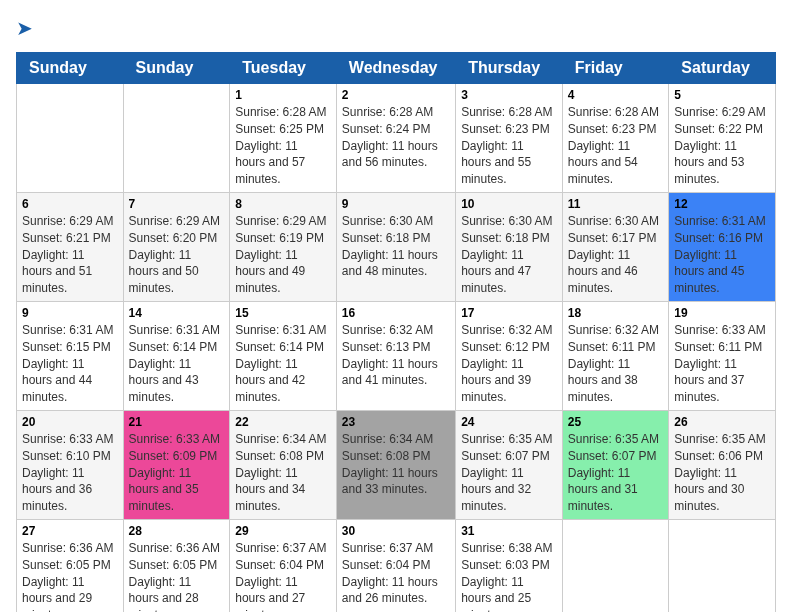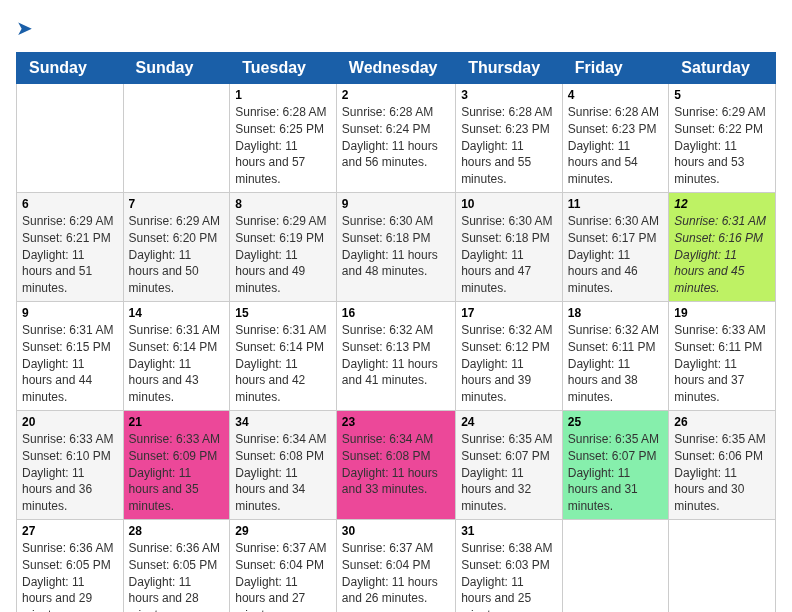--- a/index.html
+++ b/index.html
@@ -149,21 +149,21 @@
           <div class="day-info">Sunrise: 6:30 AM<br>Sunset: 6:18 PM<br>Daylight: 11 hours and 48 minutes.</div>
         </td>
         <td style="background: rgb(245, 245, 245);">
           <div class="day-number">10</div>
           <div class="day-info">Sunrise: 6:30 AM<br>Sunset: 6:18 PM<br>Daylight: 11 hours and 47 minutes.</div>
         </td>
         <td style="background: rgb(245, 245, 245);">
           <div class="day-number">11</div>
           <div class="day-info">Sunrise: 6:30 AM<br>Sunset: 6:17 PM<br>Daylight: 11 hours and 46 minutes.</div>
         </td>
-        <td style="background: #bef264; font-style: italic;">
+        <td style="background: #3b82f6;">
           <div class="day-number">12</div>
           <div class="day-info">Sunrise: 6:31 AM<br>Sunset: 6:16 PM<br>Daylight: 11 hours and 45 minutes.</div>
         </td>
       </tr>
       <tr>
         <td>
           <div class="day-number">9</div>
           <div class="day-info">Sunrise: 6:31 AM<br>Sunset: 6:15 PM<br>Daylight: 11 hours and 44 minutes.</div>
         </td>
         <td>
@@ -194,24 +194,24 @@
       <tr>
         <td style="background: rgb(245, 245, 245);">
           <div class="day-number">20</div>
           <div class="day-info">Sunrise: 6:33 AM<br>Sunset: 6:10 PM<br>Daylight: 11 hours and 36 minutes.</div>
         </td>
         <td style="background: #ec4899;">
           <div class="day-number">21</div>
           <div class="day-info">Sunrise: 6:33 AM<br>Sunset: 6:09 PM<br>Daylight: 11 hours and 35 minutes.</div>
         </td>
         <td style="background: rgb(245, 245, 245);">
-          <div class="day-number">34</div>
+          <div class="day-number">22</div>
           <div class="day-info">Sunrise: 6:34 AM<br>Sunset: 6:08 PM<br>Daylight: 11 hours and 34 minutes.</div>
         </td>
-        <td style="background: #ec4899;">
+        <td style="background: #a3a3a3;">
           <div class="day-number">23</div>
           <div class="day-info">Sunrise: 6:34 AM<br>Sunset: 6:08 PM<br>Daylight: 11 hours and 33 minutes.</div>
         </td>
         <td style="background: rgb(245, 245, 245);">
           <div class="day-number">24</div>
           <div class="day-info">Sunrise: 6:35 AM<br>Sunset: 6:07 PM<br>Daylight: 11 hours and 32 minutes.</div>
         </td>
         <td style="background: #86efac;">
           <div class="day-number">25</div>
           <div class="day-info">Sunrise: 6:35 AM<br>Sunset: 6:07 PM<br>Daylight: 11 hours and 31 minutes.</div>

